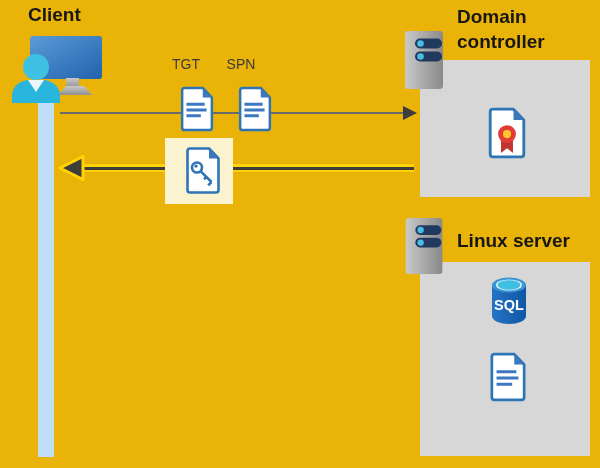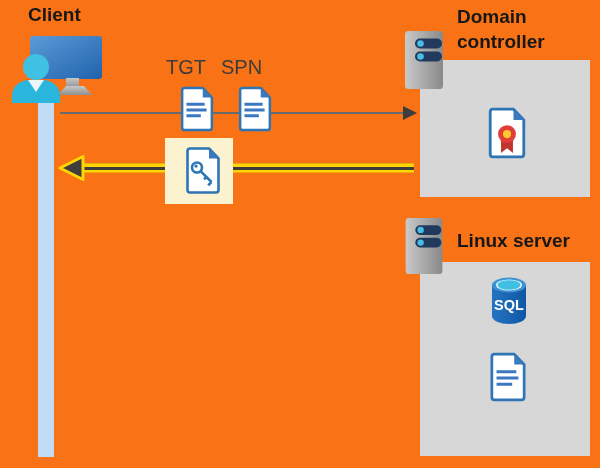--- a/index.html
+++ b/index.html
@@ -1,22 +1,22 @@
 <!DOCTYPE html>
 <html><head>
 <meta charset="utf-8">
 <style>
   html,body{margin:0;padding:0;background:#fff;}
   #canvas{
-    position:relative;width:600px;height:468px;background:#f97316;
+    position:relative;width:600px;height:468px;background:#eab308;
     font-family:"Liberation Sans", sans-serif;overflow:hidden;
   }
   .abs{position:absolute;}
   .bold-label{font-weight:700;font-size:19px;color:#171717;line-height:25px;}
-  .small-label{font-weight:400;font-size:20px;color:#3b3b3b;text-align:center;}
+  .small-label{font-weight:400;font-size:14px;color:#3b3b3b;text-align:center;}
   .file-label{font-weight:400;font-size:19px;color:#3a3a3a;text-align:center;}
 
   .gray-box{background:#d7d7d7;z-index:1;}
   .vbar{background:#c3dcf6;z-index:1;}
 
   .gray-line{background:#6a6a6a;height:2px;z-index:1;}
   .gray-head{
     width:0;height:0;z-index:1;
     border-left:14px solid #3d3d3d;
     border-top:7px solid transparent;

